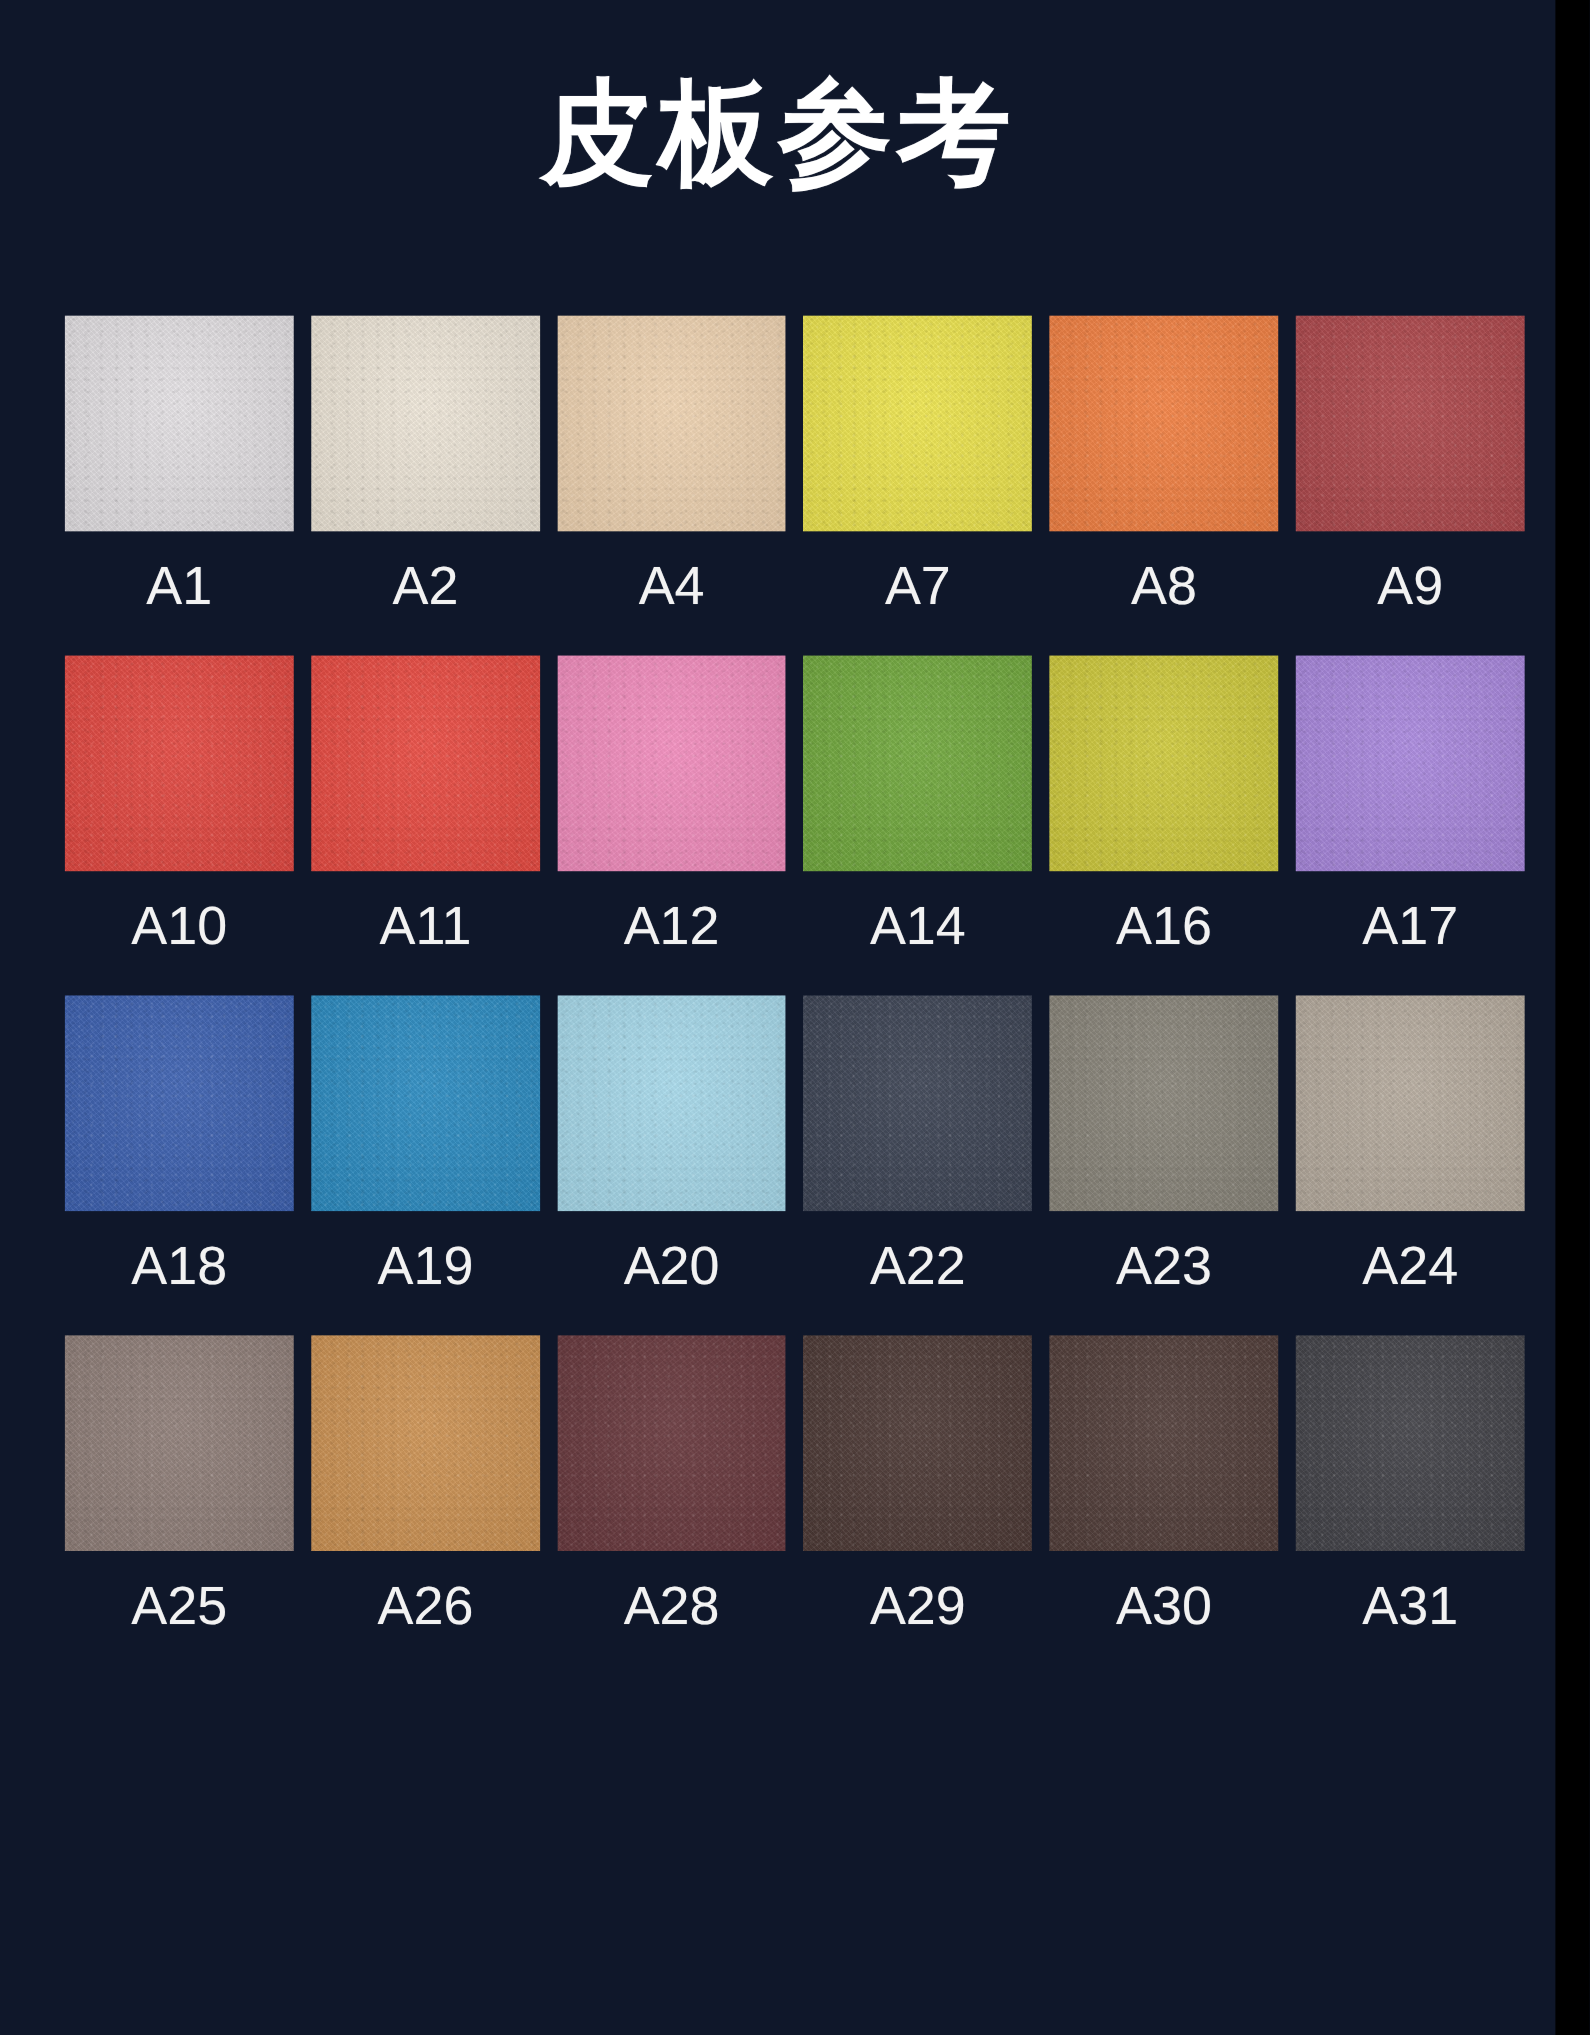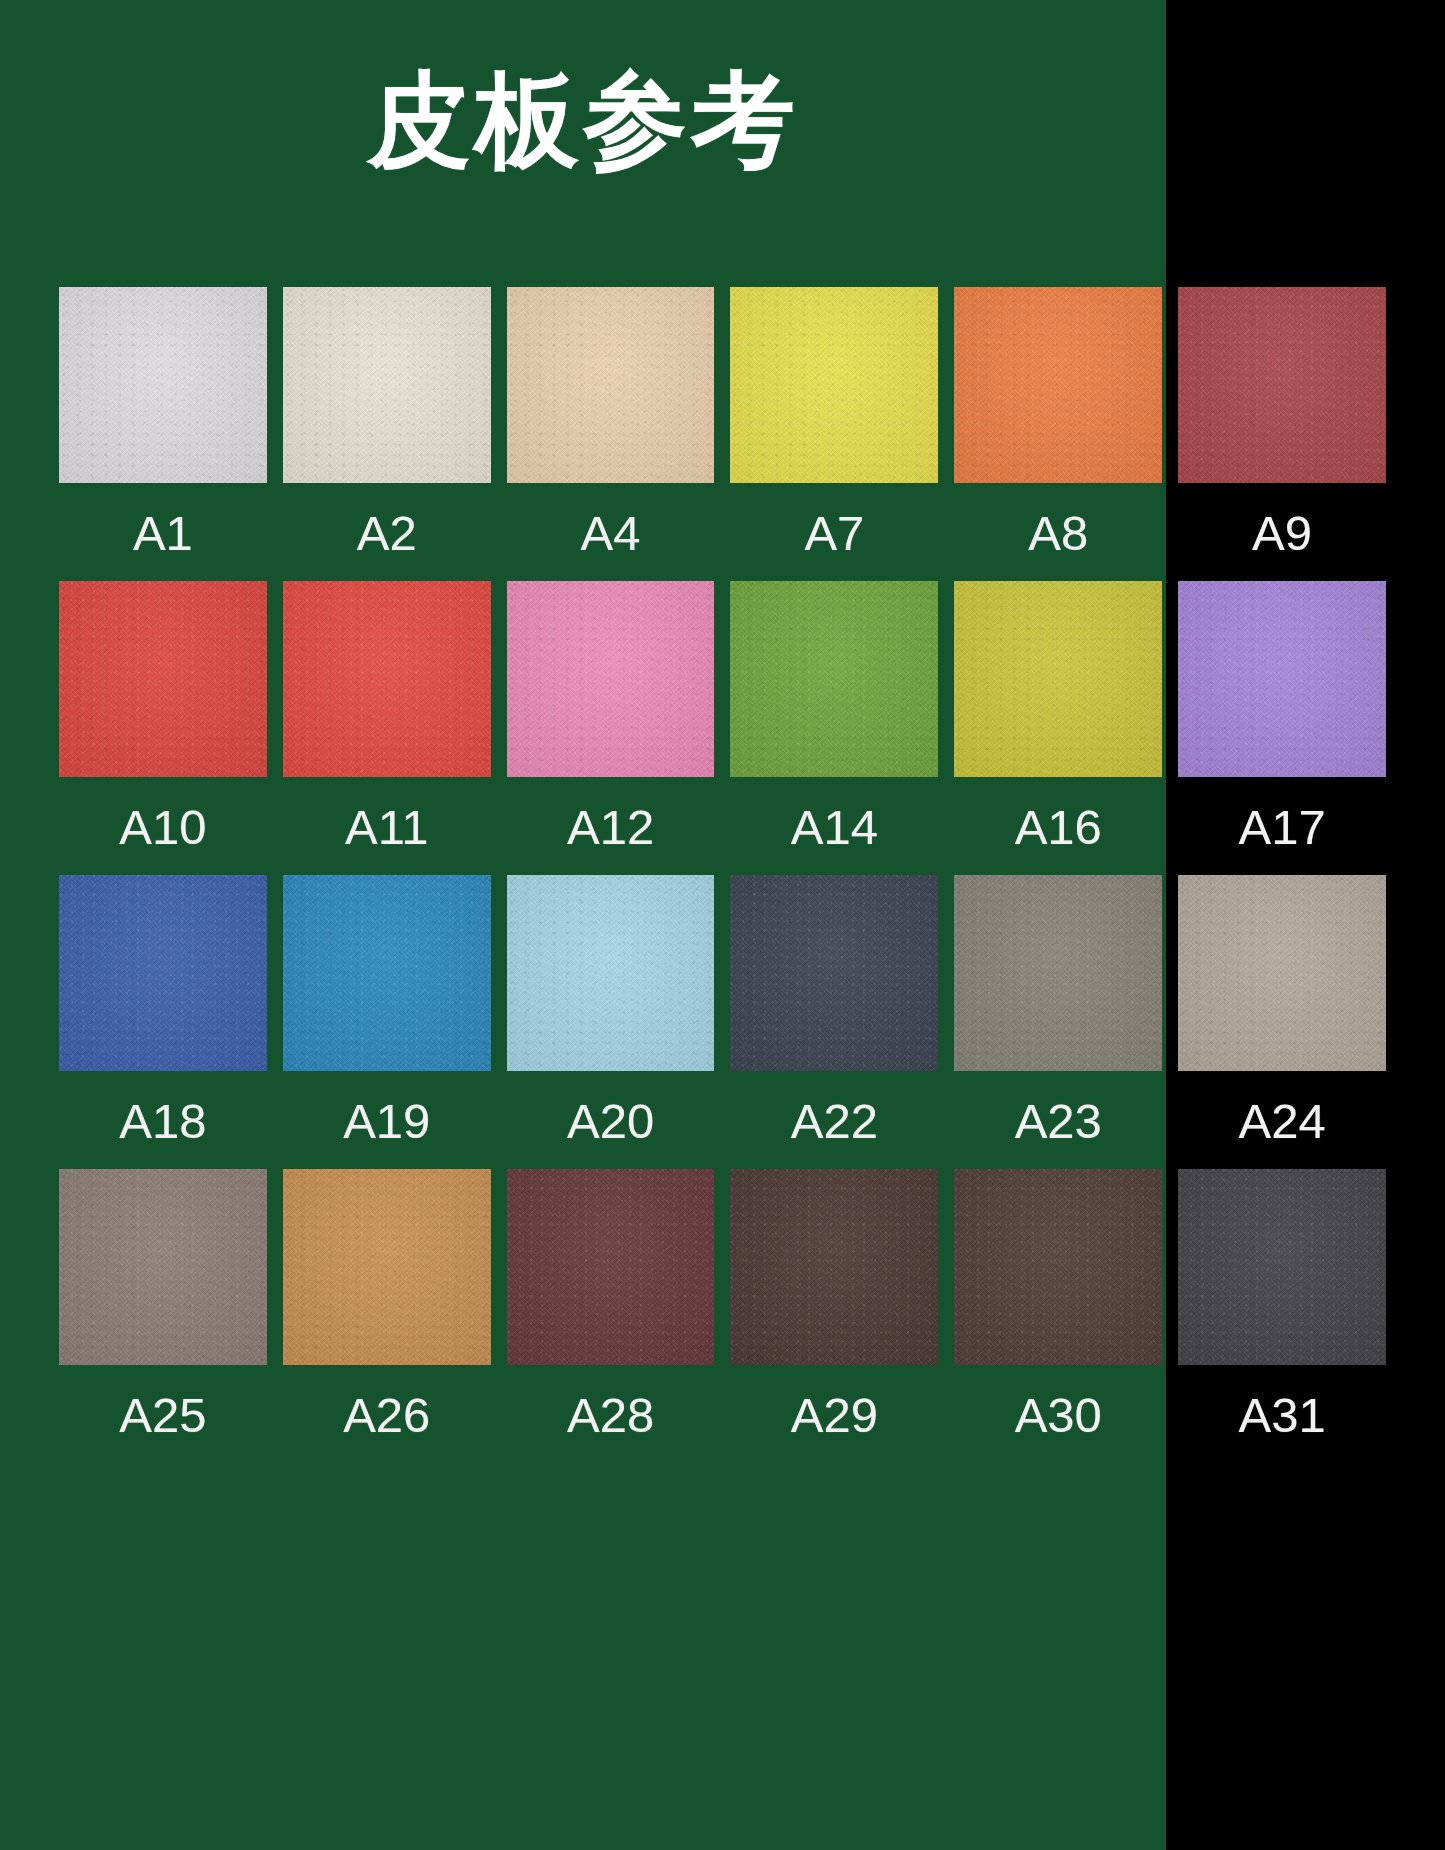--- a/index.html
+++ b/index.html
@@ -10,23 +10,23 @@
     background: #000000;
     overflow: hidden;
   }
 
   body {
     font-family: "Liberation Sans", "DejaVu Sans", sans-serif;
     position: relative;
   }
 
   #page-root {
-    width: 1166px;
+    width: 1414px;
     height: 1850px;
-    background: #14532d;
+    background: #0f172a;
     position: relative;
   }
 
   
   .title-wrap {
     width: 100%;
     padding-top: 62px;
     padding-bottom: 10px;
     text-align: center;
   }
@@ -87,21 +87,21 @@
   }
 
   .label {
     color: #f2f2f2;
     font-family: "Liberation Sans", "DejaVu Sans", sans-serif;
     font-size: 49px;
     line-height: 1;
     font-weight: 400;
     letter-spacing: 0px;
     padding-top: 26px;
-    padding-bottom: 23px;
+    padding-bottom: 38px;
     text-align: right;
     white-space: nowrap;
     text-shadow: 0 0 1px rgba(255,255,255,0.4);
   }
 </style>
 </head>
 <body>
 
 <div id="page-root">
 

